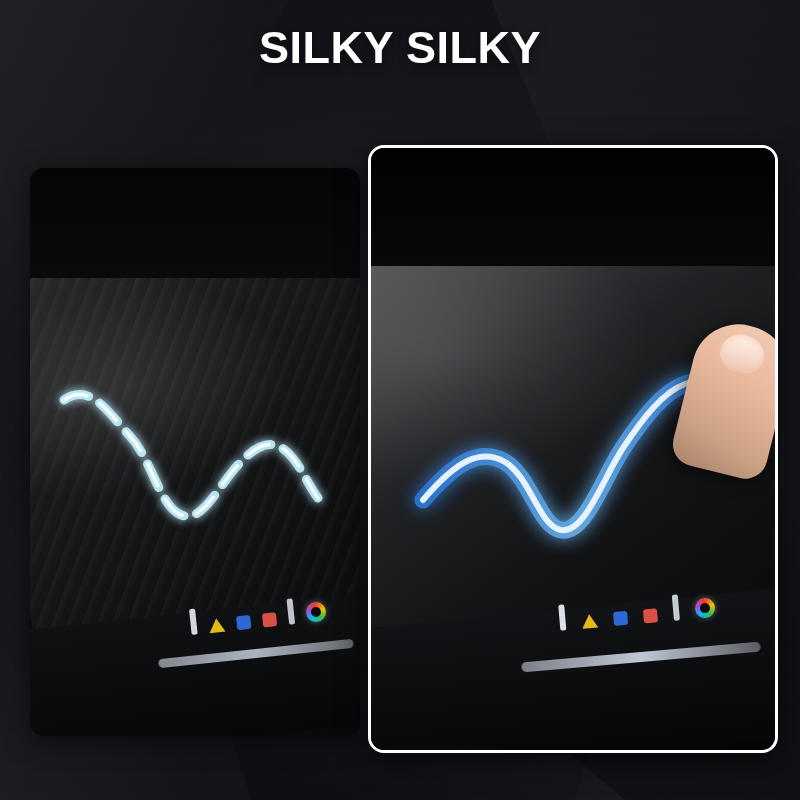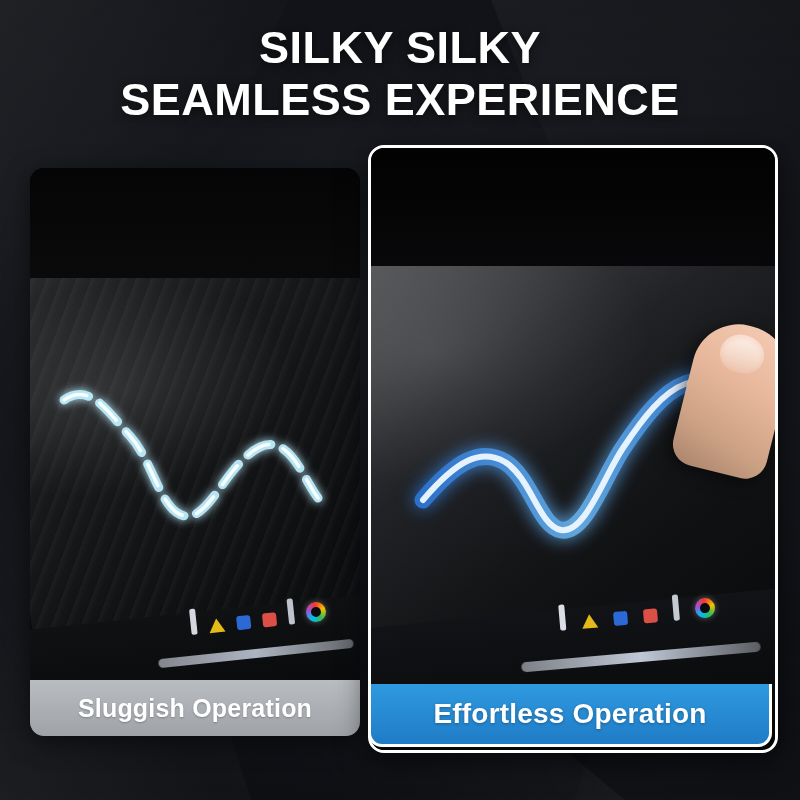--- a/index.html
+++ b/index.html
@@ -276,21 +276,20 @@
 <div id="root">
 
   <div class="facet f1"></div>
   <div class="facet f2"></div>
   <div class="facet f3"></div>
   <div class="facet f4"></div>
   <div class="facet f5"></div>
 
   <div id="headline">
     <span class="ln">SILKY SILKY</span>
-    <span class="ln">SEAMLESS EXPERIENCE</span>
   </div>
 
   <div class="panel" id="panel-left">
     <div class="photo">
 
       <div class="screen" id="screen-left"></div>
       <div id="bezel-left"></div>
       <div id="base-left"></div>
 
       <div class="dock" id="dock-left">
@@ -313,21 +312,20 @@
                 <feMergeNode in="SourceGraphic"></feMergeNode>
               </feMerge>
           </filter>
         </defs>
         <path d="M 34 232 C 60 214, 78 244, 100 268 C 120 290, 128 330, 146 344 C 168 360, 184 326, 202 304 C 220 282, 236 270, 252 280 C 268 290, 276 314, 288 330" fill="none" stroke="#bff0ff" stroke-width="9" stroke-linecap="round" stroke-dasharray="26 13" opacity="0.95" filter="url(#glowL)"></path>
         <path d="M 34 232 C 60 214, 78 244, 100 268 C 120 290, 128 330, 146 344 C 168 360, 184 326, 202 304 C 220 282, 236 270, 252 280 C 268 290, 276 314, 288 330" fill="none" stroke="#ffffff" stroke-width="3.5" stroke-linecap="round" stroke-dasharray="24 15" opacity="0.9"></path>
       </svg>
     </div>
   </div>
 
-  <div class="caption" id="caption-left">Sluggish Operation</div>
 
   <div class="panel" id="panel-right">
     <div class="photo">
 
       <div class="screen" id="screen-right"></div>
       <div id="bezel-right"></div>
       <div id="base-right"></div>
 
       <div class="dock" id="dock-right">
         <span class="ic tall" style="background:#e6eaf1"></span>
@@ -358,15 +356,14 @@
         <path d="M 52 352 C 86 312, 110 300, 134 314 C 160 330, 168 378, 190 382 C 214 386, 232 330, 252 300 C 272 270, 292 244, 314 236 C 334 228, 348 236, 360 248" fill="none" stroke="url(#traceGrad)" stroke-width="17" stroke-linecap="round" opacity="0.85" filter="url(#glowR)"></path>
         <path d="M 52 352 C 86 312, 110 300, 134 314 C 160 330, 168 378, 190 382 C 214 386, 232 330, 252 300 C 272 270, 292 244, 314 236 C 334 228, 348 236, 360 248" fill="none" stroke="#eaf6ff" stroke-width="6" stroke-linecap="round" opacity="0.97"></path>
       </svg>
 
       <div id="finger">
         <div id="fingernail"></div>
       </div>
     </div>
   </div>
 
-  <div class="caption" id="caption-right">Effortless Operation</div>
 
 </div>
 
 </body></html>

